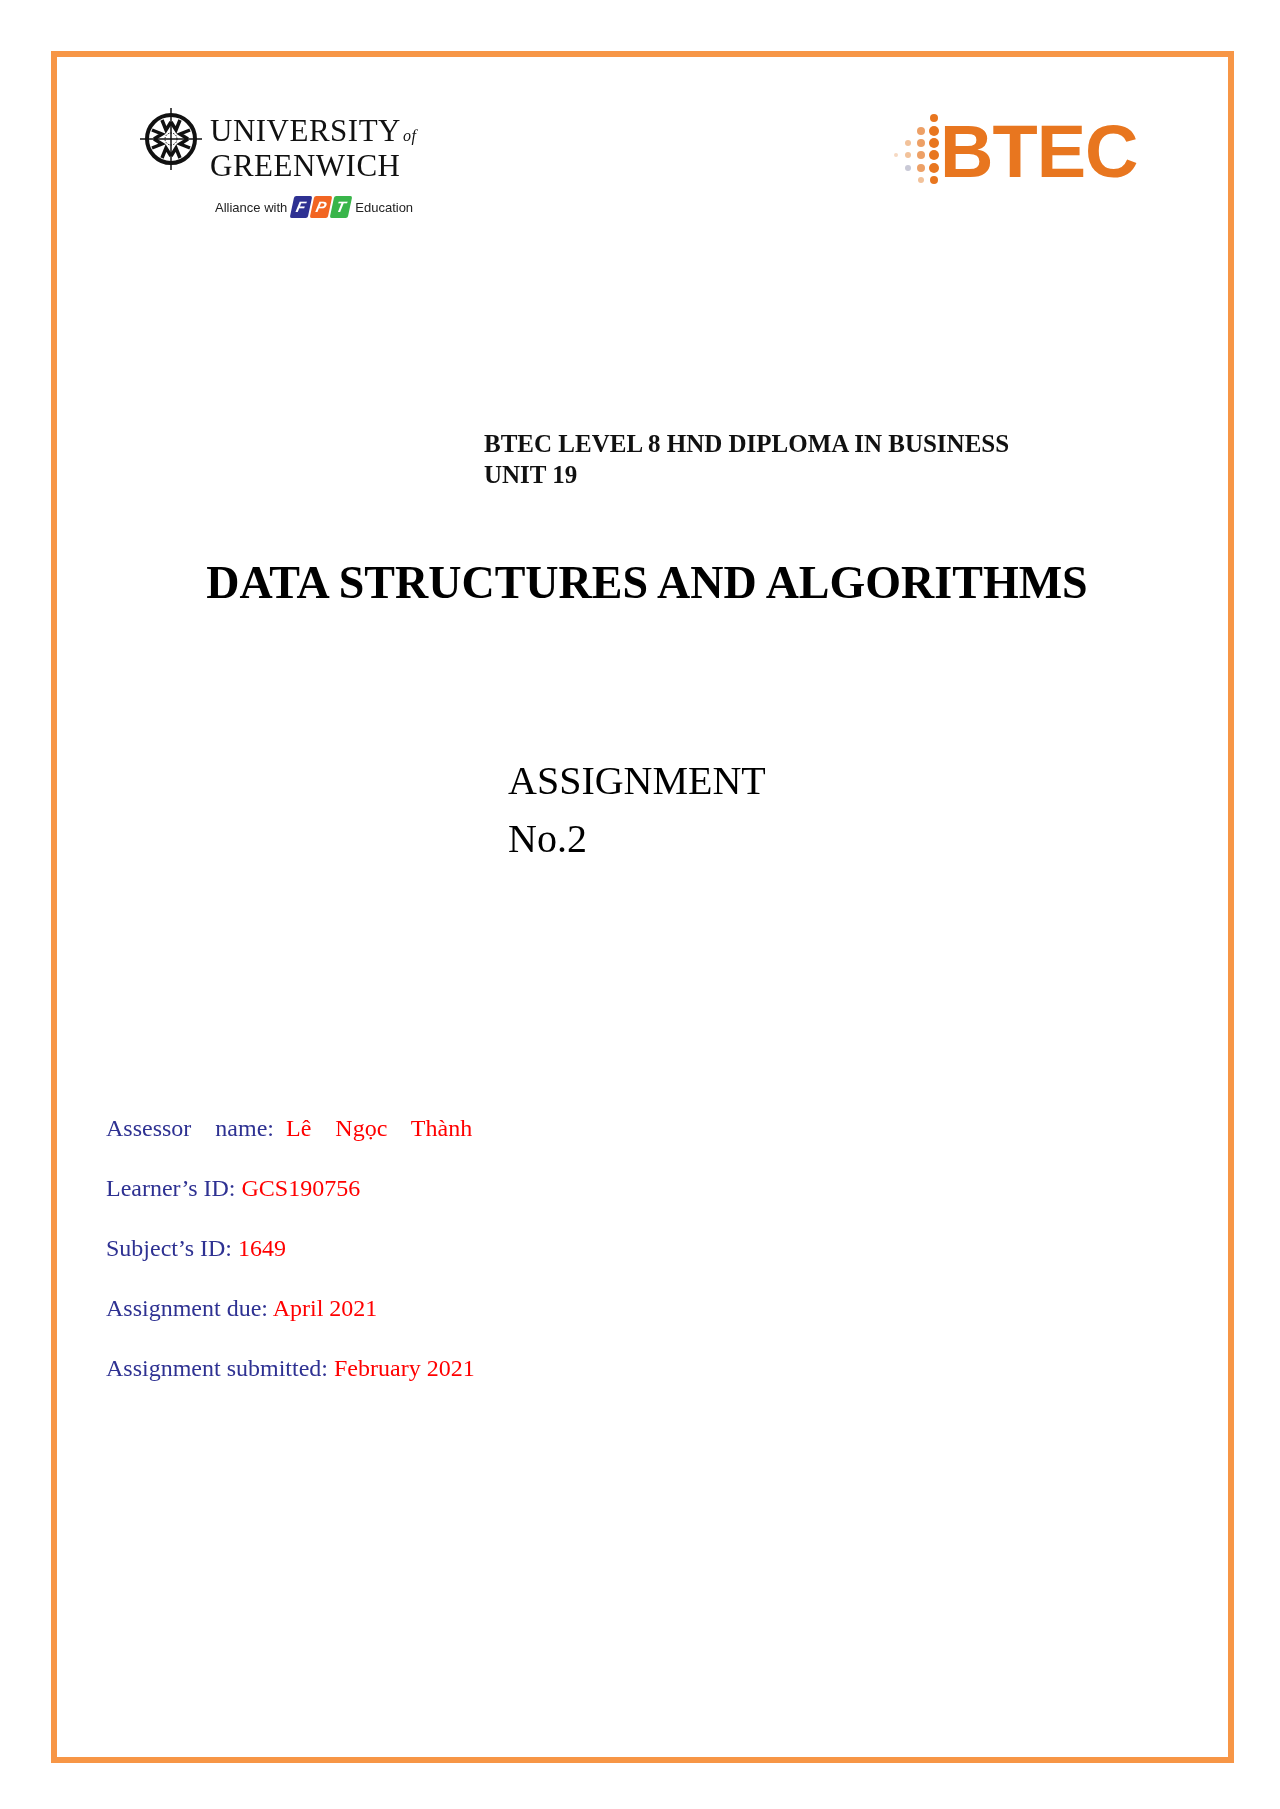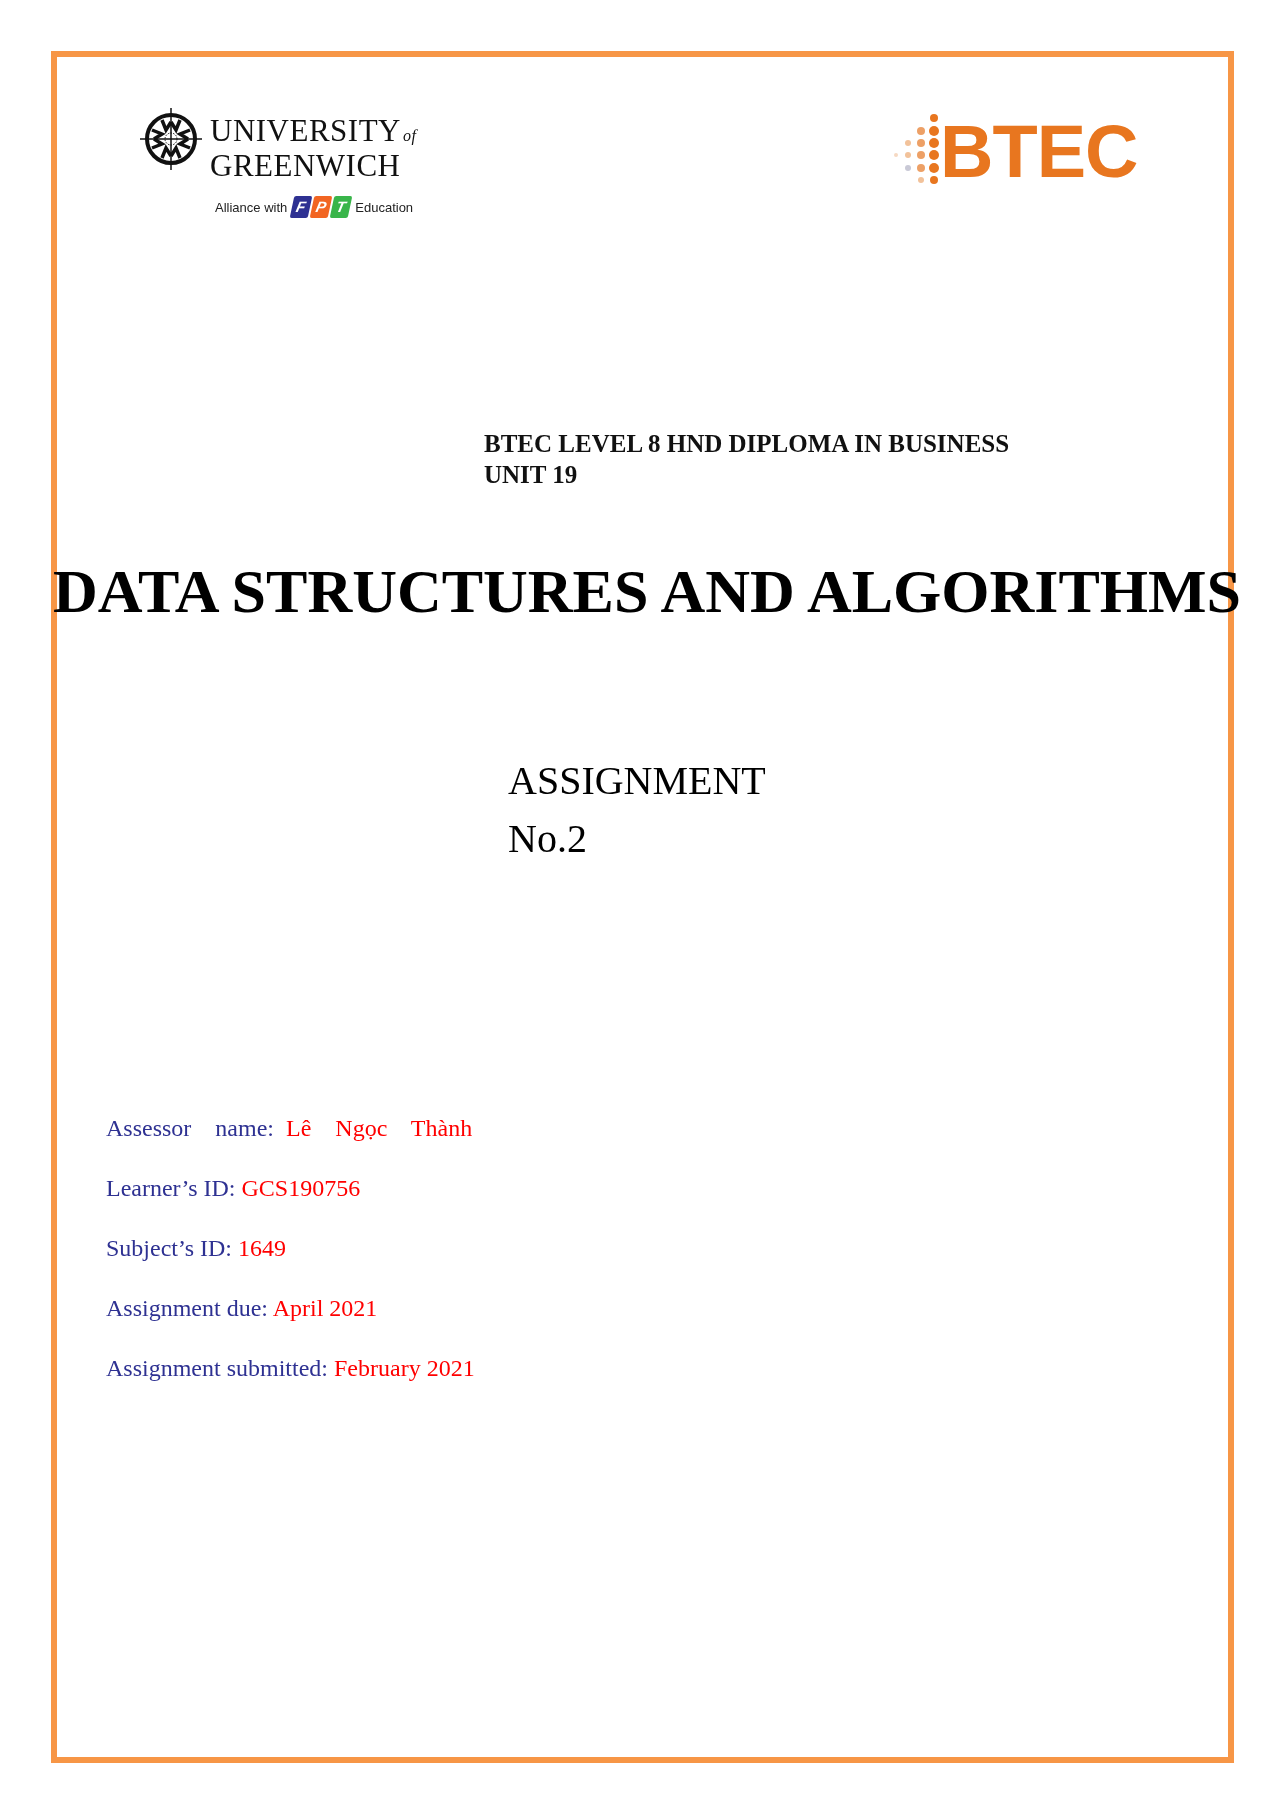--- a/index.html
+++ b/index.html
@@ -21,21 +21,21 @@
   .fpt .f { background:#2E3192; }
   .fpt .p { background:#F26522; }
   .fpt .t { background:#39B54A; }
 
   
   .btec-logo { position:absolute; left:888px; top:110px; width:270px; height:90px; }
   .btec-dots { position:absolute; left:0; top:0; width:60px; height:80px; }
   .btec-text { position:absolute; left:52px; top:2px; font-family:"Liberation Sans", sans-serif; font-weight:bold; font-size:74px; color:#E8761F; letter-spacing:-1px; line-height:80px; }
 
   .subheading { position:absolute; left:484px; top:428px; font-weight:bold; font-size:25px; line-height:31px; color:#111; }
-  .main-title { position:absolute; left:0; width:1280px; top:556px; text-align:center; font-weight:bold; font-size:62px; color:#000; padding-left:14px; box-sizing:border-box; }
+  .main-title { position:absolute; left:0; width:1280px; top:556px; text-align:center; font-weight:bold; font-size:46px; color:#000; padding-left:14px; box-sizing:border-box; }
   .assignment-label { position:absolute; left:508px; top:757px; font-size:40px; color:#000; }
   .assignment-no { position:absolute; left:508px; top:815px; font-size:40px; color:#000; }
 
   .info { position:absolute; left:106px; top:1110px; }
   .info-row { font-size:24px; height:60px; line-height:36px; white-space:nowrap; }
   .info-row .lbl { color:#2E3192; }
   .info-row .val { color:#FF0000; }
   .info-row.spread .lbl { word-spacing:18px; }
   .info-row.spread .val { word-spacing:18px; margin-left:6px; }
 </style>

